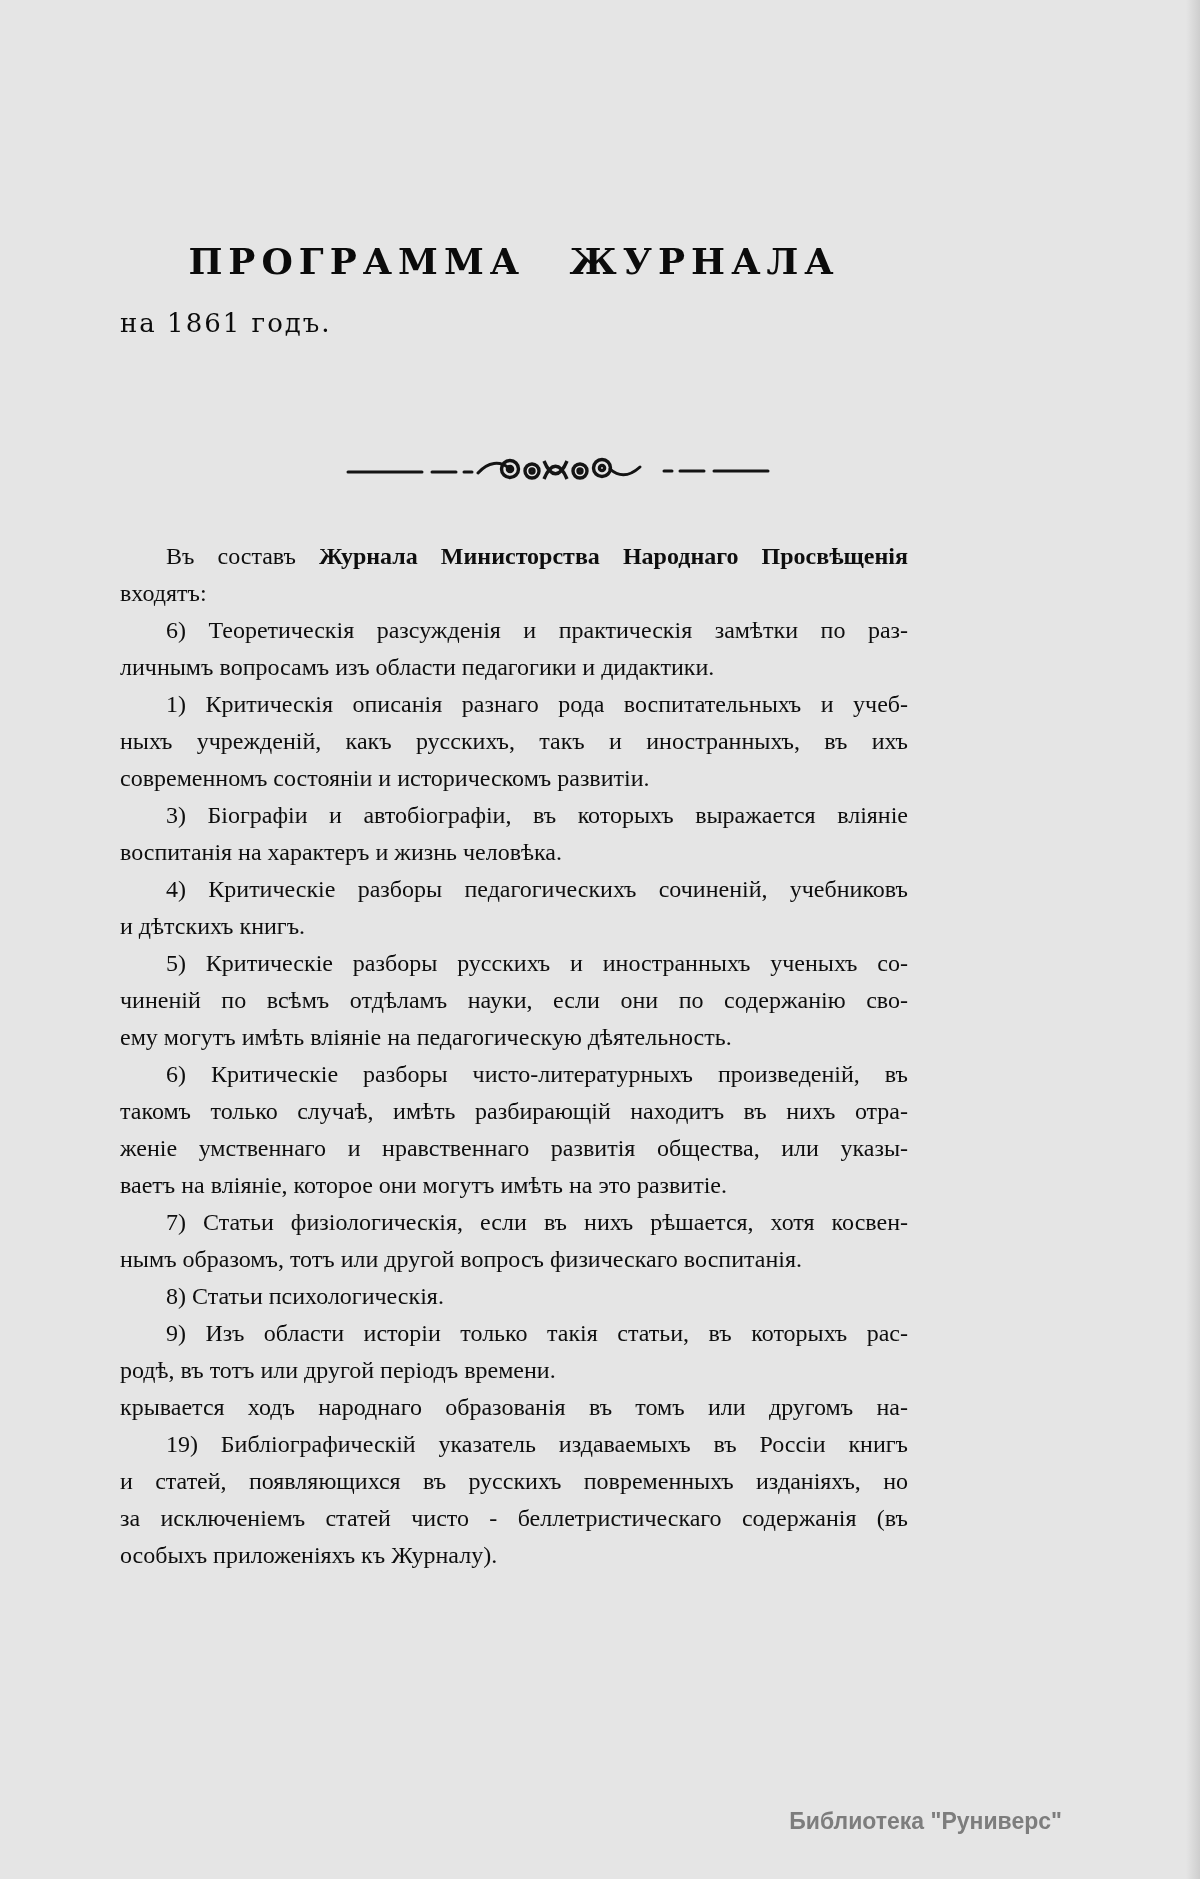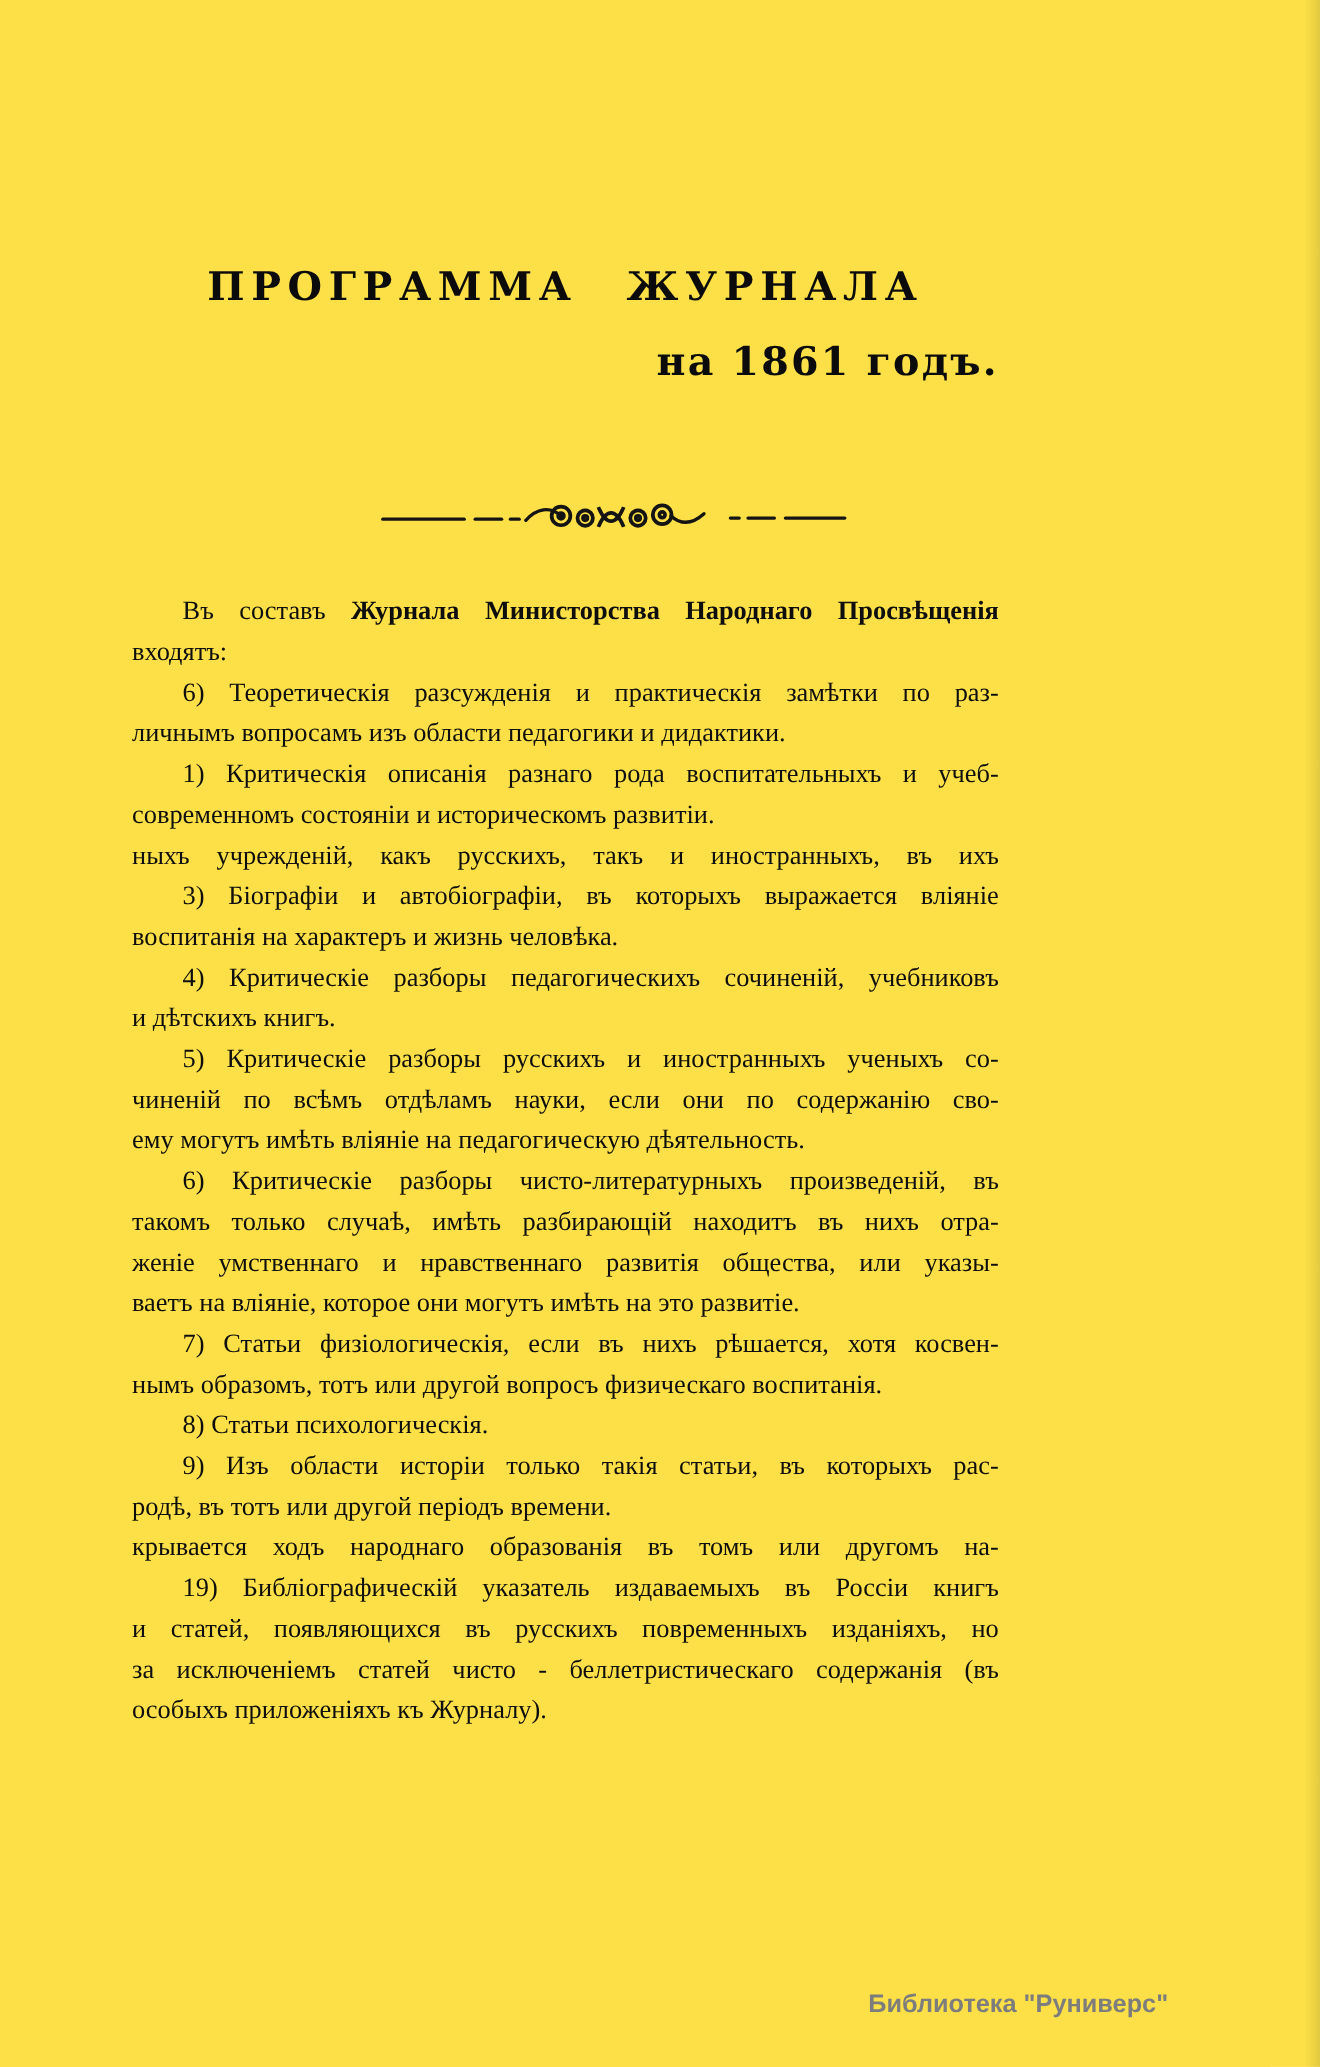--- a/index.html
+++ b/index.html
@@ -1,43 +1,43 @@
 <!DOCTYPE html>
 <html lang="ru"><head>
 <meta charset="utf-8">
 <style>
   html,body { margin:0; padding:0; background:#ffffff; }
   .page {
     position: relative;
     width: 1200px;
     height: 1879px;
-    background: #fde047;
+    background: #e5e5e5;
     overflow: hidden;
     font-family: "Liberation Serif", "DejaVu Serif", serif;
     color: #101010;
   }
   .title {
     position: absolute;
     top: 240px; left: 120px; width: 788px;
     margin: 0;
     text-align: center;
     font-family: "DejaVu Serif", serif;
     font-weight: bold;
     font-size: 36px;
     letter-spacing: 6px;
     word-spacing: 26px;
     color: #0b0b0b;
   }
   .subtitle {
     position: absolute;
     top: 308px; left: 120px; width: 788px;
-    text-align: right;
+    text-align: left;
     font-family: "DejaVu Serif", serif;
-    font-weight: bold;
-    font-size: 36px;
+    font-weight: normal;
+    font-size: 26px;
     letter-spacing: 2px;
     color: #0b0b0b;
   }
   .divider {
     position: absolute;
     top: 452px; left: 120px; width: 788px;
     text-align: center;
   }
   .divider svg { display:inline-block; margin-left: 90px; }
   .body-text {
@@ -111,22 +111,22 @@
       <div class="line first"><span>Въ составъ </span><span class="bold">Журнала Министорства Народнаго Просвѣщенія</span></div>
       <div class="line last">входятъ:</div>
     </div>
     <div id="paras">
         <div class="para">
           <div class="line first">6) Теоретическія разсужденія и практическія замѣтки по раз-</div>
           <div class="line last">личнымъ вопросамъ изъ области педагогики и дидактики.</div>
         </div>
         <div class="para">
           <div class="line first">1) Критическія описанія разнаго рода воспитательныхъ и учеб-</div>
+          <div class="line">ныхъ учрежденій, какъ русскихъ, такъ и иностранныхъ, въ ихъ</div>
           <div class="line last">современномъ состояніи и историческомъ развитіи.</div>
-          <div class="line">ныхъ учрежденій, какъ русскихъ, такъ и иностранныхъ, въ ихъ</div>
         </div>
         <div class="para">
           <div class="line first">3) Біографіи и автобіографіи, въ которыхъ выражается вліяніе</div>
           <div class="line last">воспитанія на характеръ и жизнь человѣка.</div>
         </div>
         <div class="para">
           <div class="line first">4) Критическіе разборы педагогическихъ сочиненій, учебниковъ</div>
           <div class="line last">и дѣтскихъ книгъ.</div>
         </div>
         <div class="para">

